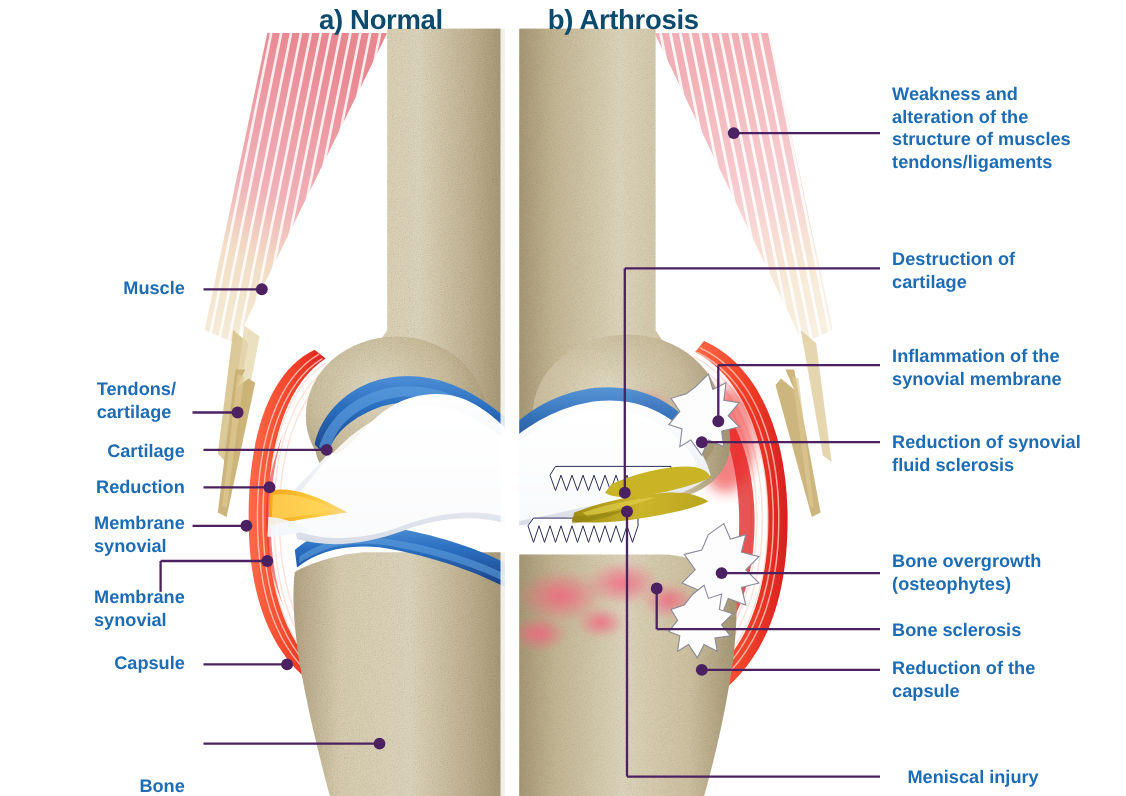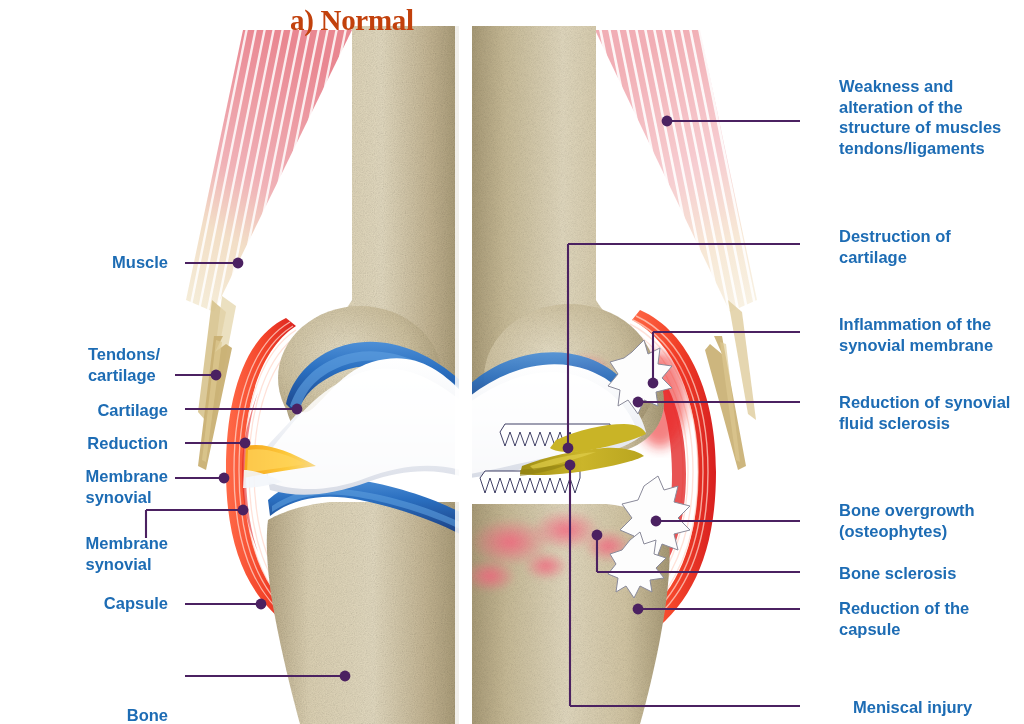--- a/index.html
+++ b/index.html
@@ -13,40 +13,39 @@
     position: relative;
     width: 1024px;
     height: 724px;
     background: #ffffff;
     overflow: hidden;
   }
 
   
   .panel-title {
     position: absolute;
-    font-size: 29px;
+    font-size: 25px;
     font-weight: 700;
     letter-spacing: -0.3px;
-    color: #c2410c;
+    color: #0c4a6e;
     white-space: nowrap;
-    font-family: Liberation Serif, serif;
   }
   #title-normal   { left: 290px; top: 4px; }
   #title-arthrosis{ left: 498px; top: 4px; }
 
   
   .label {
     position: absolute;
     font-size: 16.5px;
     font-weight: 700;
     line-height: 20.5px;
     color: #1d6cb4;
     white-space: pre-line;
   }
-  .label.right { text-align: left; margin-left: 28px; }
+  .label.right { text-align: left; }
   .label.left  { text-align: left; }
 
   
   svg.overlay {
     position: absolute;
     left: 0; top: 0;
     width: 1024px; height: 724px;
     pointer-events: none;
   }
   svg.art { pointer-events: none; }
@@ -404,20 +403,21 @@
       <line x1="597" y1="572" x2="800" y2="572" stroke="#4b2161" stroke-width="2.1"></line>
       <circle cx="597" cy="535" r="5.4" fill="#4b2161"></circle>
       <line x1="638" y1="609" x2="800" y2="609" stroke="#4b2161" stroke-width="2.1"></line>
       <circle cx="638" cy="609" r="5.4" fill="#4b2161"></circle>
       <line x1="570" y1="465" x2="570" y2="706" stroke="#4b2161" stroke-width="2.1"></line>
       <line x1="570" y1="706" x2="800" y2="706" stroke="#4b2161" stroke-width="2.1"></line>
       <circle cx="570" cy="465" r="5.4" fill="#4b2161"></circle>
     </svg>
 
   <div class="panel-title" id="title-normal">a) Normal</div>
+  <div class="panel-title" id="title-arthrosis">b) Arthrosis</div>
 
   <div id="label-layer">
       <div class="label left" style="top: 252px; right: 856px;">Muscle</div>
       <div class="label left" style="top: 344px; right: 864px;">Tendons/
 cartilage</div>
       <div class="label left" style="top: 400px; right: 856px;">Cartilage</div>
       <div class="label left" style="top: 433px; right: 856px;">Reduction</div>
       <div class="label left" style="top: 466px; right: 856px;">Membrane
 synovial</div>
       <div class="label left" style="top: 533px; right: 856px;">Membrane

